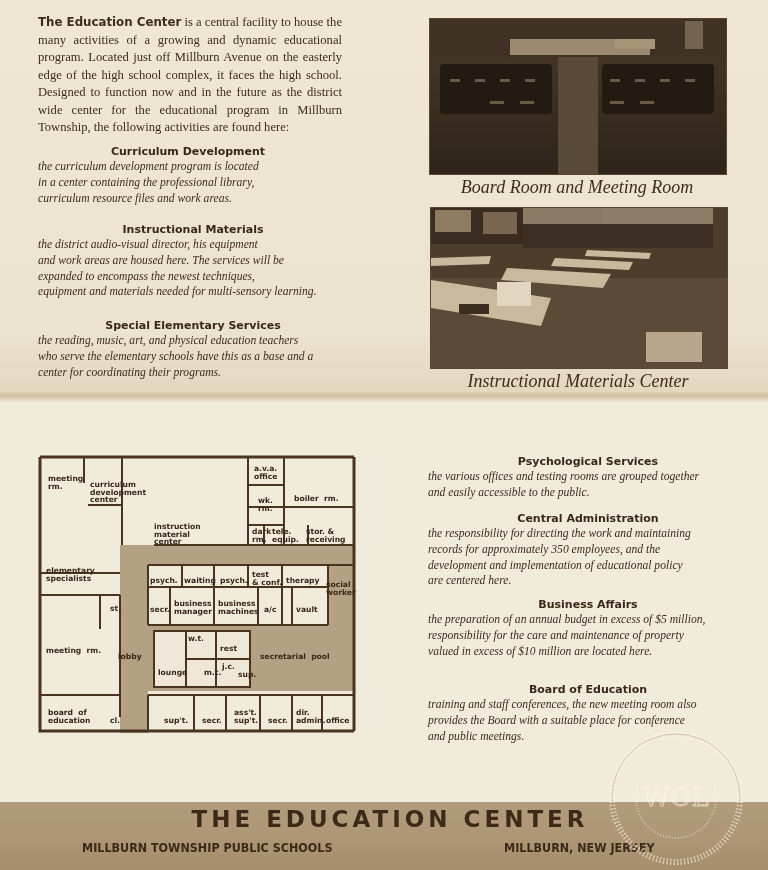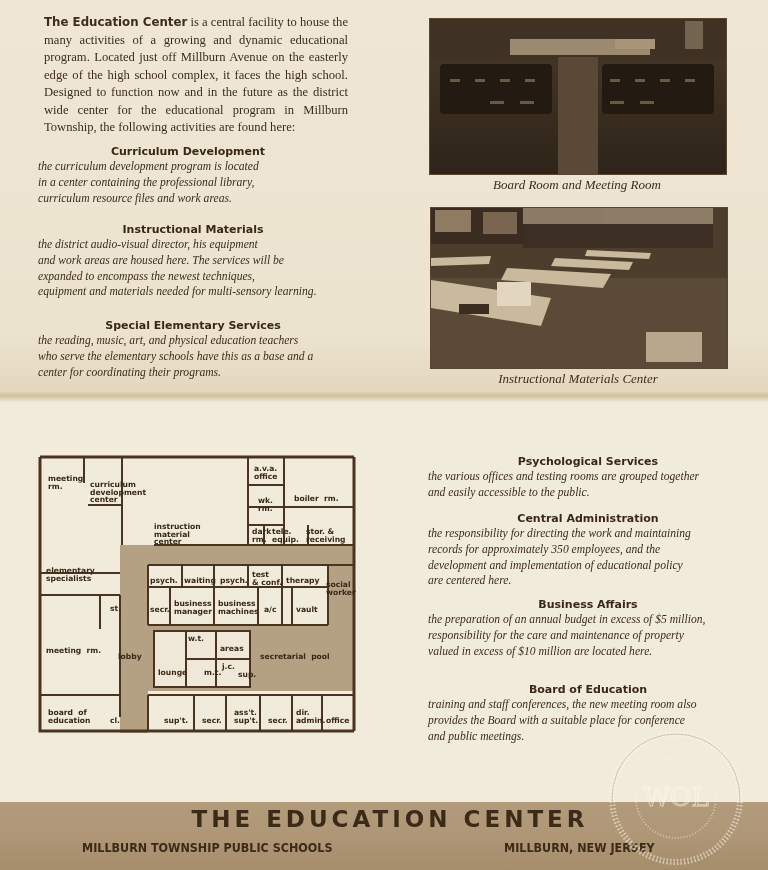--- a/index.html
+++ b/index.html
@@ -9,30 +9,30 @@
     font-family: "Liberation Serif", serif;
     color: #3e2c1c;
   }
   .paper-top { position:absolute; left:0; top:0; width:768px; height:392px;
     background: linear-gradient(180deg,#efe7d4 0%,#ece3cf 85%,#e3d7bd 100%); }
   .fold { position:absolute; left:0; top:392px; width:768px; height:10px;
     background: linear-gradient(180deg,#ddd0b2 0%,#cfc0a0 40%,#efe8d8 100%); }
   .paper-bottom { position:absolute; left:0; top:402px; width:768px; height:400px;
     background:#f1ebdc; }
 
-  .intro { position:absolute; left:44px; top:14px; width:304px;
+  .intro { position:absolute; left:38px; top:14px; width:304px;
     font-size:12.6px; line-height:17.5px; text-align:justify; }
   .intro b { font-family:"DejaVu Sans", sans-serif; font-weight:bold; font-size:11.8px; }
   .section { position:absolute; font-size:11.6px; line-height:15.8px; }
   .section h3 { margin:0; font-family:"DejaVu Sans", sans-serif; font-weight:bold;
     font-size:11px; line-height:15px; color:#3a2816;text-align:center; }
   .section p { margin:0;font-style:italic; }
 
   .photo { position:absolute; border:1px solid #5a4530; overflow:hidden; }
-  .caption { position:absolute; font-style:italic; font-size:13px; text-align:center; }
+  .caption { position:absolute; font-style:italic; font-size:18px; text-align:center; }
 
   .plan { position:absolute; left:38px; top:455px; width:318px; height:278px; }
   .plan .room { position:absolute; font-family:"DejaVu Sans", sans-serif; font-weight:bold;
     font-size:7.6px; line-height:7.6px; color:#3a2816; white-space:pre; }
 
   .banner { position:absolute; left:0; top:802px; width:768px; height:68px;
     background: linear-gradient(180deg,#b29b7b 0%,#ae9676 50%,#a68d6c 100%); }
   .banner-title { position:absolute; left:160px; top:4px; width:460px; text-align:center;
     font-family:"DejaVu Sans", sans-serif; font-weight:bold; font-size:23px;
     letter-spacing:4px; color:#3b2a18; }
@@ -233,21 +233,21 @@
   <div class="room" style="left:112px;top:151px">secr.</div>
   <div class="room" style="left:136px;top:145px">business
 manager</div>
   <div class="room" style="left:180px;top:145px">business
 machines</div>
   <div class="room" style="left:226px;top:151px">a/c</div>
   <div class="room" style="left:258px;top:151px">vault</div>
   <div class="room" style="left:8px;top:192px">meeting  rm.</div>
   <div class="room" style="left:80px;top:198px">lobby</div>
   <div class="room" style="left:150px;top:180px">w.t.</div>
-  <div class="room" style="left:182px;top:190px">areas</div>
+  <div class="room" style="left:182px;top:190px">rest</div>
   <div class="room" style="left:184px;top:208px">j.c.</div>
   <div class="room" style="left:120px;top:214px">lounge</div>
   <div class="room" style="left:166px;top:214px">m.t.</div>
   <div class="room" style="left:200px;top:216px">sup.</div>
   <div class="room" style="left:222px;top:198px">secretarial  pool</div>
   <div class="room" style="left:10px;top:254px">board  of
 education</div>
   <div class="room" style="left:72px;top:262px">cl.</div>
   <div class="room" style="left:126px;top:262px">sup't.</div>
   <div class="room" style="left:164px;top:262px">secr.</div>

